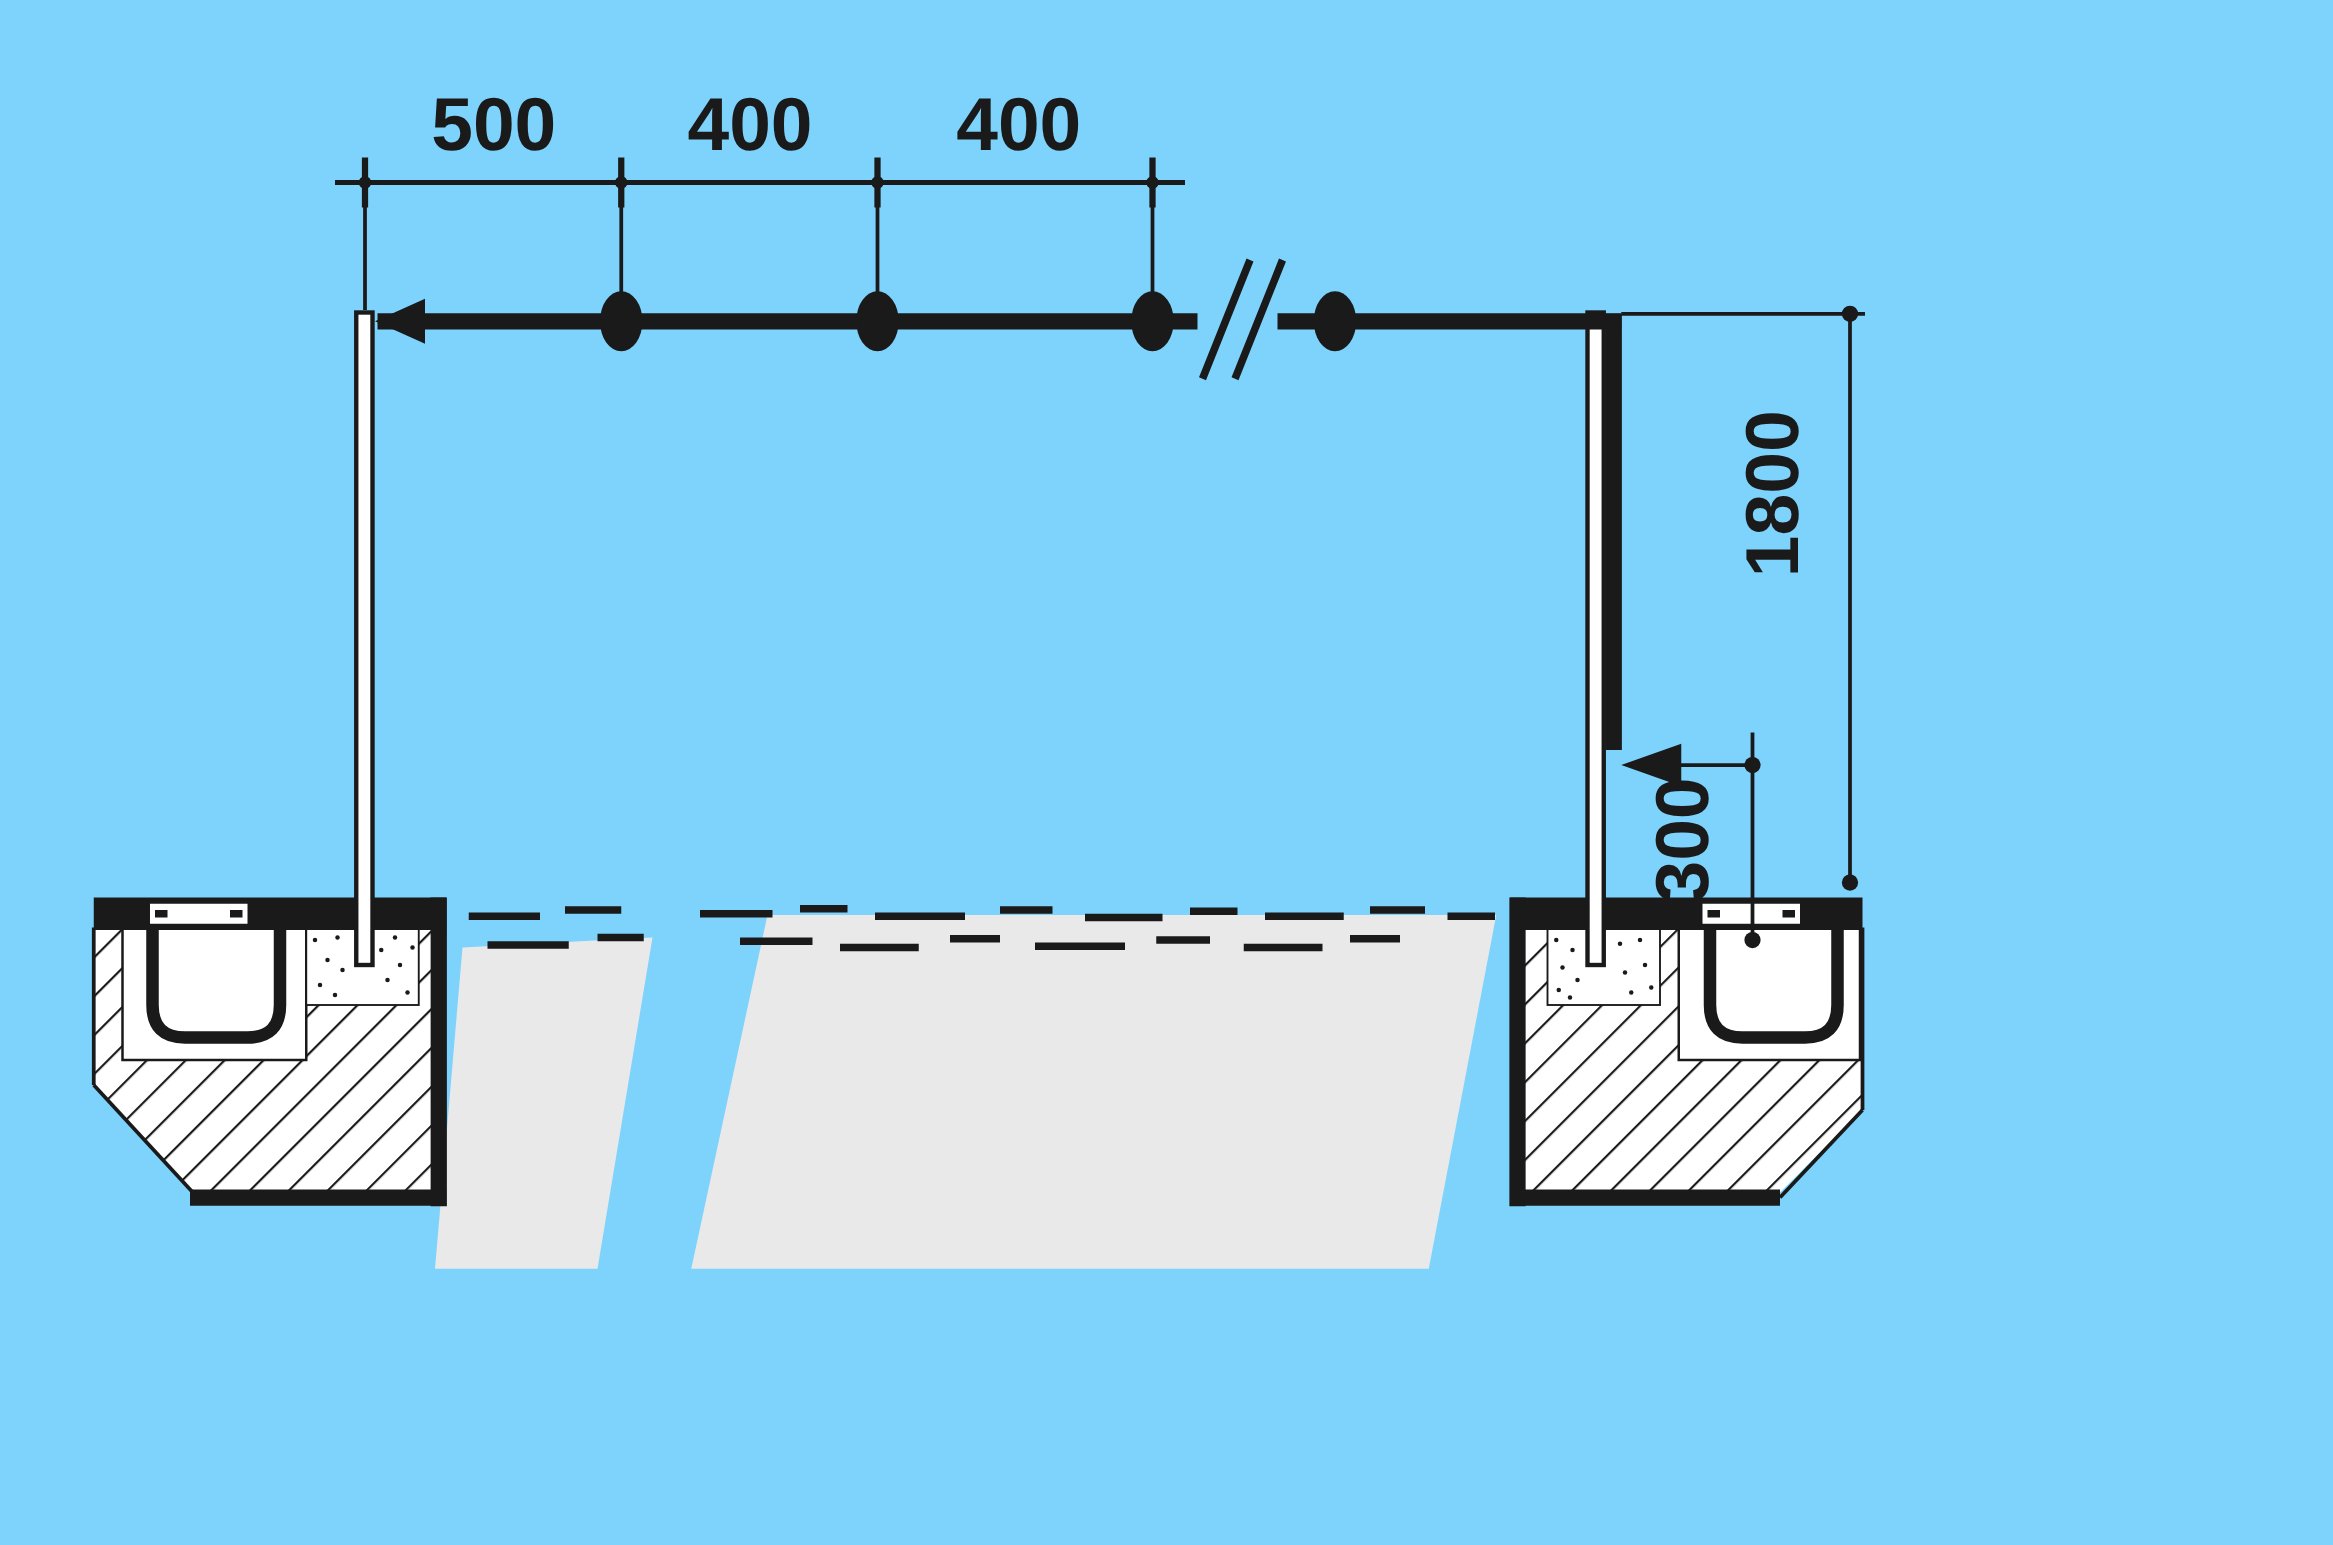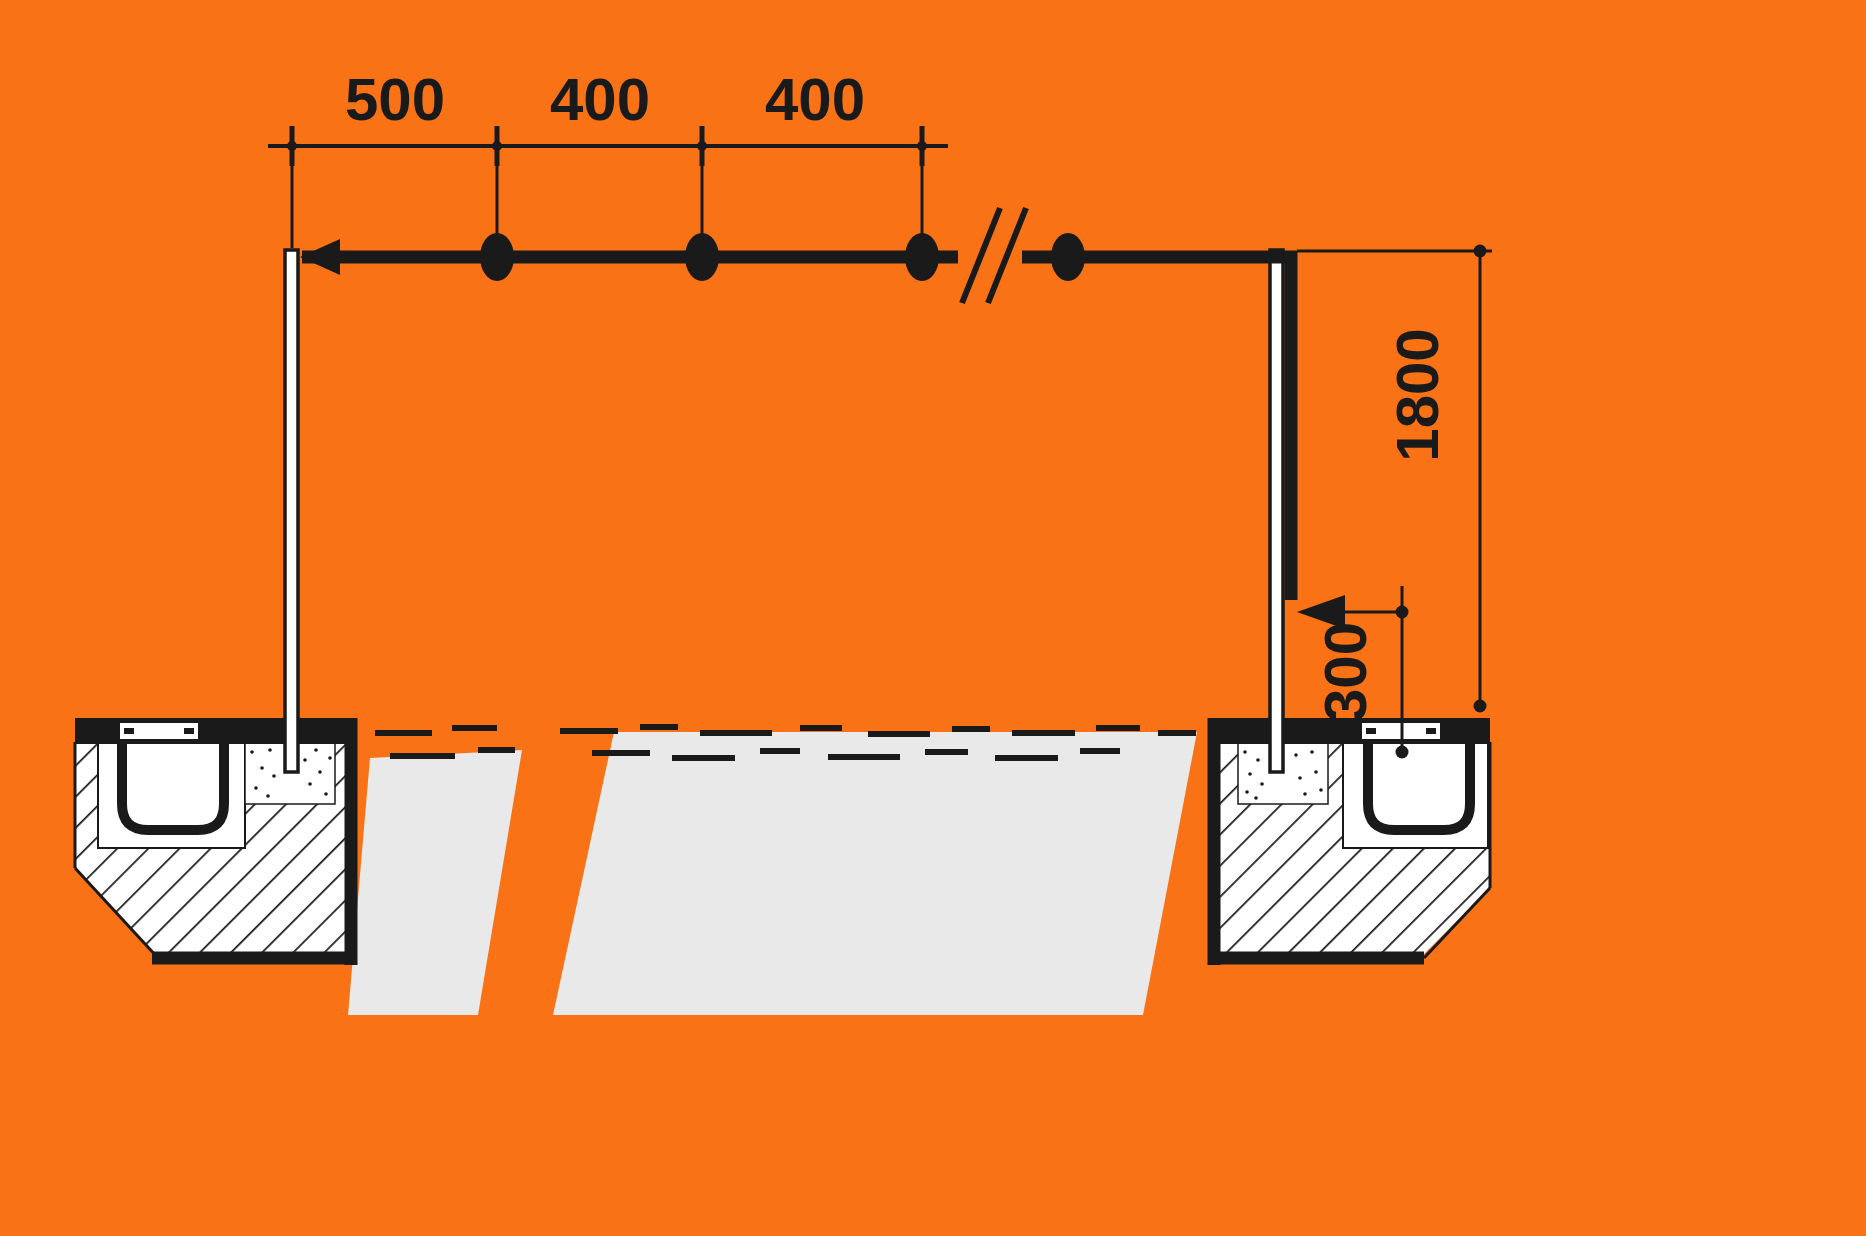--- a/index.html
+++ b/index.html
@@ -1,20 +1,20 @@
 <!DOCTYPE html>
 <html><head>
 <meta charset="utf-8">
 <style>
   html, body { margin: 0; padding: 0; background: #ffffff; }
   .stage {
     position: relative;
     width: 1866px;
     height: 1236px;
-    background: #f97316;
+    background: #7dd3fc;
     font-family: "Liberation Sans", sans-serif;
     text-decoration: underline;
   }
   svg { position: absolute; left: 0; top: 0; }
   text.dim {
     font-family: "Liberation Sans", sans-serif;
     font-size: 60px;
     font-weight: 700;
     fill: #1a1a1a;
   }

